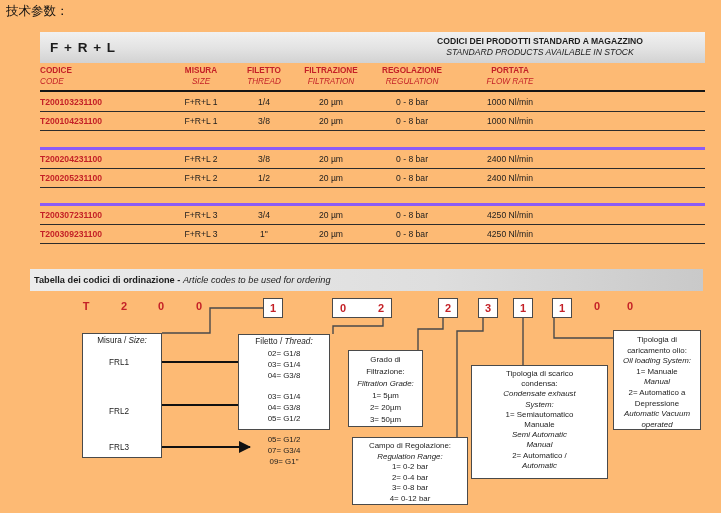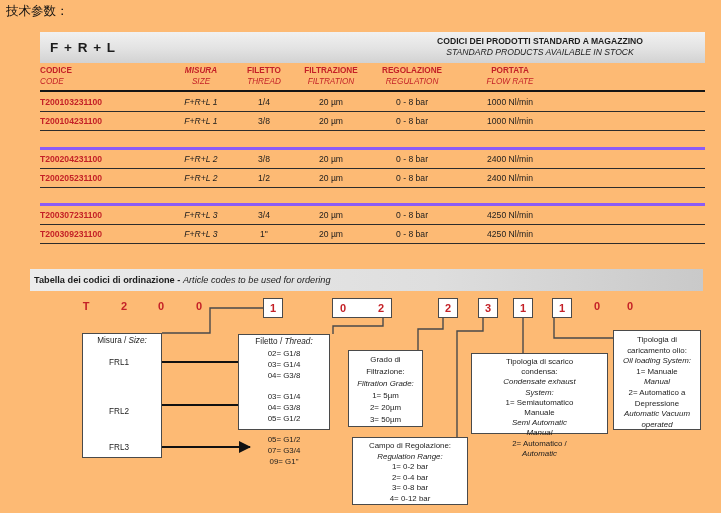--- a/index.html
+++ b/index.html
@@ -15,21 +15,21 @@
 
   
   .top-banner{left:40px;top:32px;width:665px;height:31px;
               background:linear-gradient(180deg,#f1f1f1 0%,#e2e2e2 55%,#d2d2d2 100%);}
   .family{position:absolute;left:10px;top:0;line-height:31px;font-size:13.5px;font-weight:bold;letter-spacing:1px;}
   .banner-right{position:absolute;left:335px;top:4px;width:330px;text-align:center;font-size:8.6px;line-height:11px;}
 
   
   .cols{display:flex;}
   .c-code{width:120px;text-align:left;}
-  .c-size{width:82px;text-align:center;font-style:italic;}
+  .c-size{width:82px;text-align:center;}
   .c-thread{width:44px;text-align:center;}
   .c-filt{width:90px;text-align:center;}
   .c-reg{width:72px;text-align:center;}
   .c-flow{width:124px;text-align:center;}
   .hdr{left:40px;top:66px;width:665px;font-size:8.2px;}
   .hdr .cols{line-height:10.5px;}
   .hdr-line{left:40px;top:90px;width:665px;height:2px;background:#151515;}
   .rowgroup{left:40px;width:665px;}
   .rowgroup.bt{border-top:3px solid #8b5cf6;}
   .trow{height:18px;line-height:18px;font-size:8.6px;border-bottom:1px solid #2c2c2c;}
@@ -223,21 +223,21 @@
 
   <div class="abs dbox center-lines" style="left:352px;top:437px;width:116px;height:68px;line-height:10.6px;padding-top:3px;">
     <span>Campo di Regolazione:</span>
     <span class="it">Regulation Range:</span>
     <span>1= 0-2 bar</span>
     <span>2= 0-4 bar</span>
     <span>3= 0-8 bar</span>
     <span>4= 0-12 bar</span>
   </div>
 
-  <div class="abs dbox center-lines" style="left:471px;top:353px;width:137px;height:81px;line-height:10.2px;padding-top:3px;">
+  <div class="abs dbox center-lines" style="left:471px;top:365px;width:137px;height:114px;line-height:10.2px;padding-top:3px;">
     <span>Tipologia di scarico</span>
     <span>condensa:</span>
     <span class="it">Condensate exhaust</span>
     <span class="it">System:</span>
     <span>1= Semiautomatico</span>
     <span>Manuale</span>
     <span class="it">Semi Automatic</span>
     <span class="it">Manual</span>
     <span>
         <span>2= Automatico / </span>

